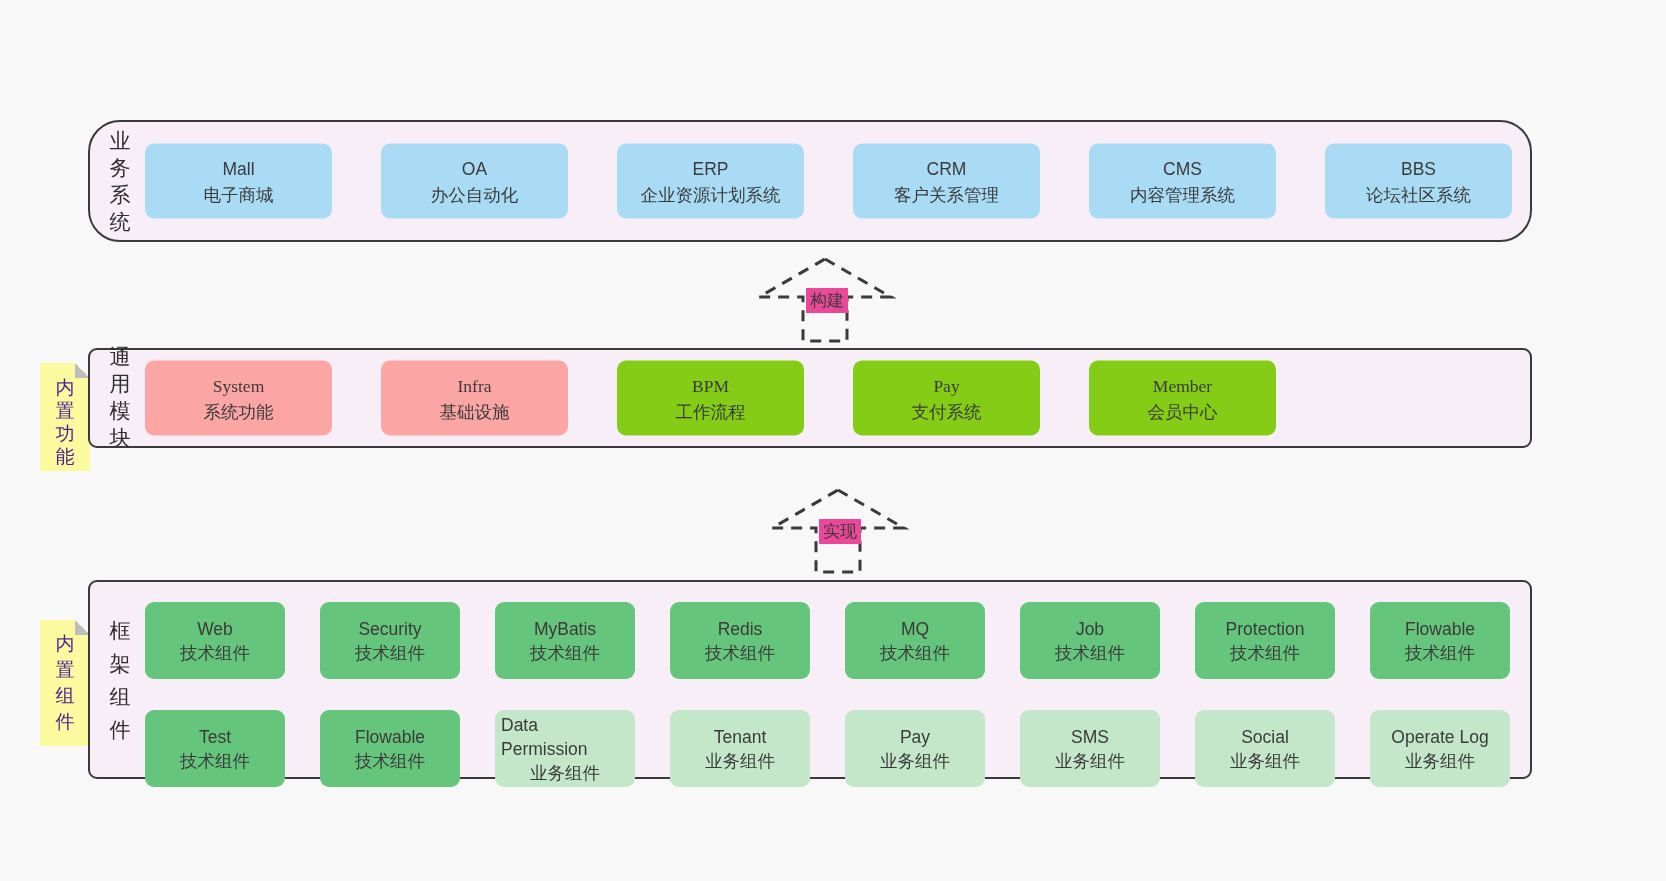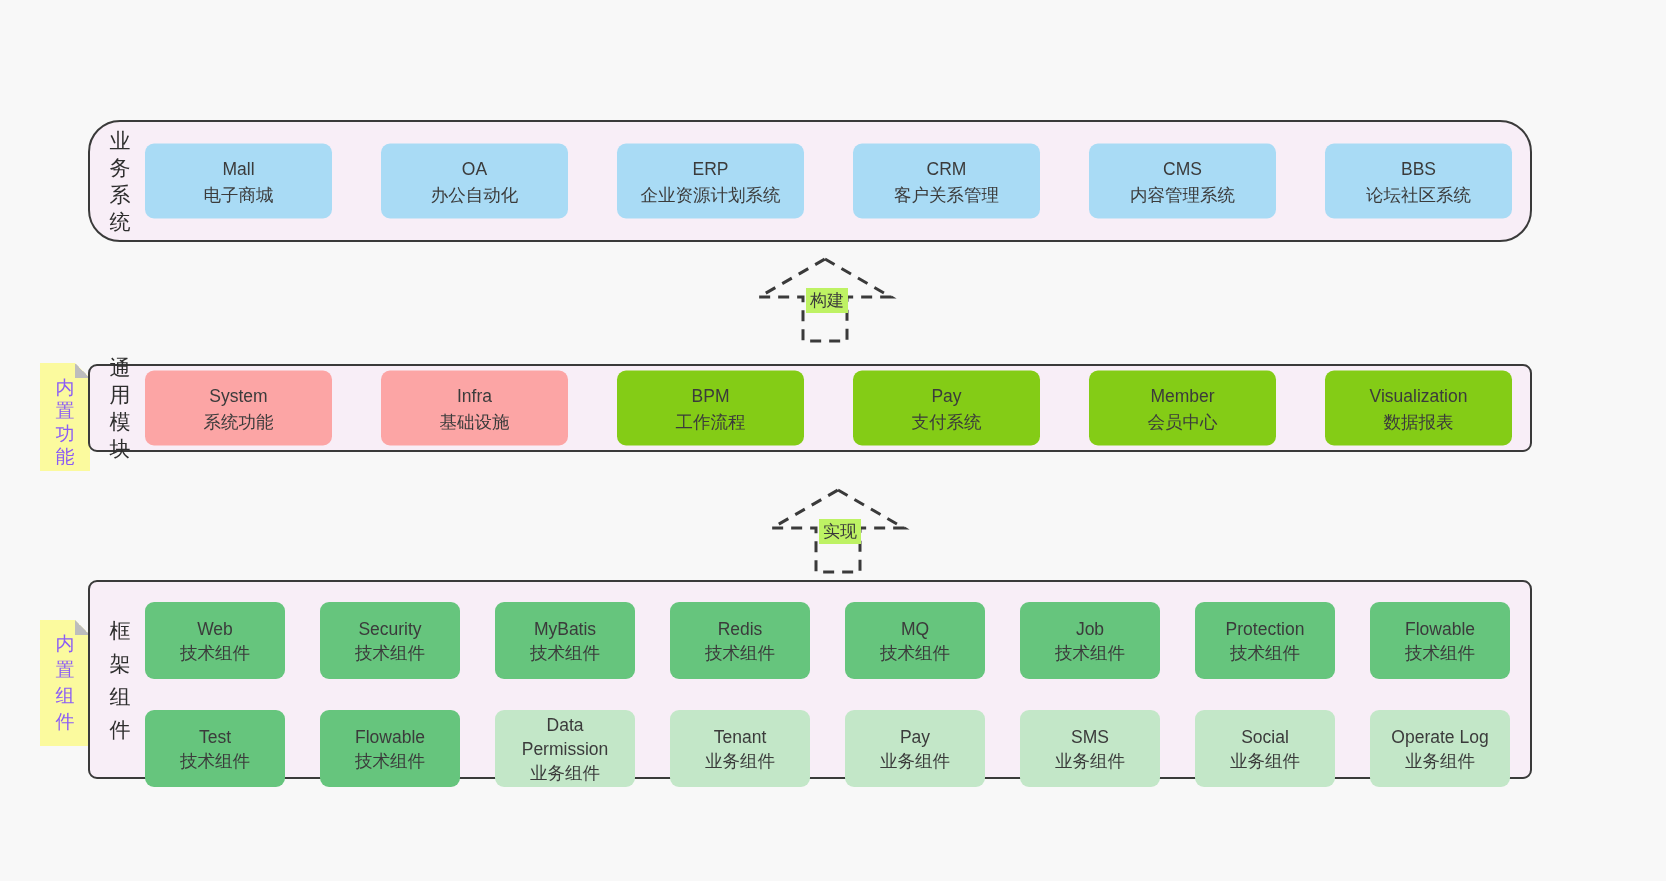--- a/index.html
+++ b/index.html
@@ -18,21 +18,21 @@
   .layer {
     position:absolute;
     left:88px; width:1444px;
     background:#f8eef7;
     border:2px solid #3a3a3a;
     border-radius:9px;
     box-sizing:border-box;
     z-index:2;
   }
   #layer-business  { top:120px; height:122px;border-radius:32px; }
-  #layer-modules   { top:364px; height:88px; }
+  #layer-modules   { top:348px; height:100px;font-family:Liberation Serif, serif; }
   #layer-framework { top:580px; height:199px; }
 
   .side-label {
     position:absolute; left:17px; top:50%;
     transform:translateY(-50%);
     width:26px;
     font-size:21px; line-height:27px;
     color:#2e2e2e; text-align:center;
     white-space:normal; word-break:break-all;
   }
@@ -42,21 +42,20 @@
   .box-row {
     position:absolute; left:55px; top:50%;
     transform:translateY(-50%);
     display:flex; gap:49px;
   }
   .box {
     width:187px; height:75px;
     border-radius:9px;
     display:flex; flex-direction:column;
     align-items:center; justify-content:center;
-    text-align:center;
     font-size:17.5px; line-height:26px;
     color:#3b3b3b;
     box-sizing:border-box;
     padding:0 6px;
   }
   .blue  { background:#a9dbf5; }
   .red   { background:#fca5a5; }
   .pink  { background:#84cc16; }
   .green-dark  { background:#66c57d; }
   .green-light { background:#c3e7c8; }
@@ -77,34 +76,34 @@
   .note::after {
     content:""; position:absolute; top:0; right:0;
     width:15px; height:15px;
     background: linear-gradient(to bottom left, rgba(0,0,0,0) 50%, #bdbdbd 50%);
   }
   #note-functions  { top:363px; height:108px; }
   #note-components { top:620px; height:126px;font-family:Liberation Mono, monospace; }
   .note-text {
     display:block; width:22px; margin:13px auto 0;
     font-size:19px; line-height:23px;
-    color:#8b5cf6; text-align:center;
+    color:#4c1d95; text-align:center;
     word-break:break-all;
   }
   #note-components .note-text { line-height:26px; margin-top:12px; }
 
   
   .arrow { position:absolute; width:140px; height:90px; z-index:3; }
   #arrow-build     { left:757px; top:255px; }
   #arrow-implement { left:770px; top:486px; }
   .arrow svg { display:block; }
   .arrow-label {
     position:absolute; left:50%; top:33px;
     transform:translateX(-50%);
-    background:#bef264;
+    background:#ec4899;
     padding:1px 4px;
     font-size:17px; color:#3b3b3b;
     white-space:nowrap;
     font-family:Liberation Serif, serif;
   }
 </style>
 </head>
 <body>
 
 <div class="canvas">
@@ -170,24 +169,20 @@
         <span>工作流程</span>
       </div>
       <div class="box pink">
         <span>Pay</span>
         <span>支付系统</span>
       </div>
       <div class="box pink">
         <span>Member</span>
         <span>会员中心</span>
       </div>
-      <div class="box pink">
-        <span>Visualization</span>
-        <span>数据报表</span>
-      </div>
     </div>
   </div>
 
   <div class="arrow" id="arrow-implement">
     <svg width="140" height="90" viewBox="0 0 140 90">
       <polygon points="68,4 134,42 90,42 90,86 46,86 46,42 2,42" fill="none" stroke="#3a3a3a" stroke-width="3" stroke-dasharray="11,8"></polygon>
     </svg>
     <div class="arrow-label">实现</div>
   </div>
 

